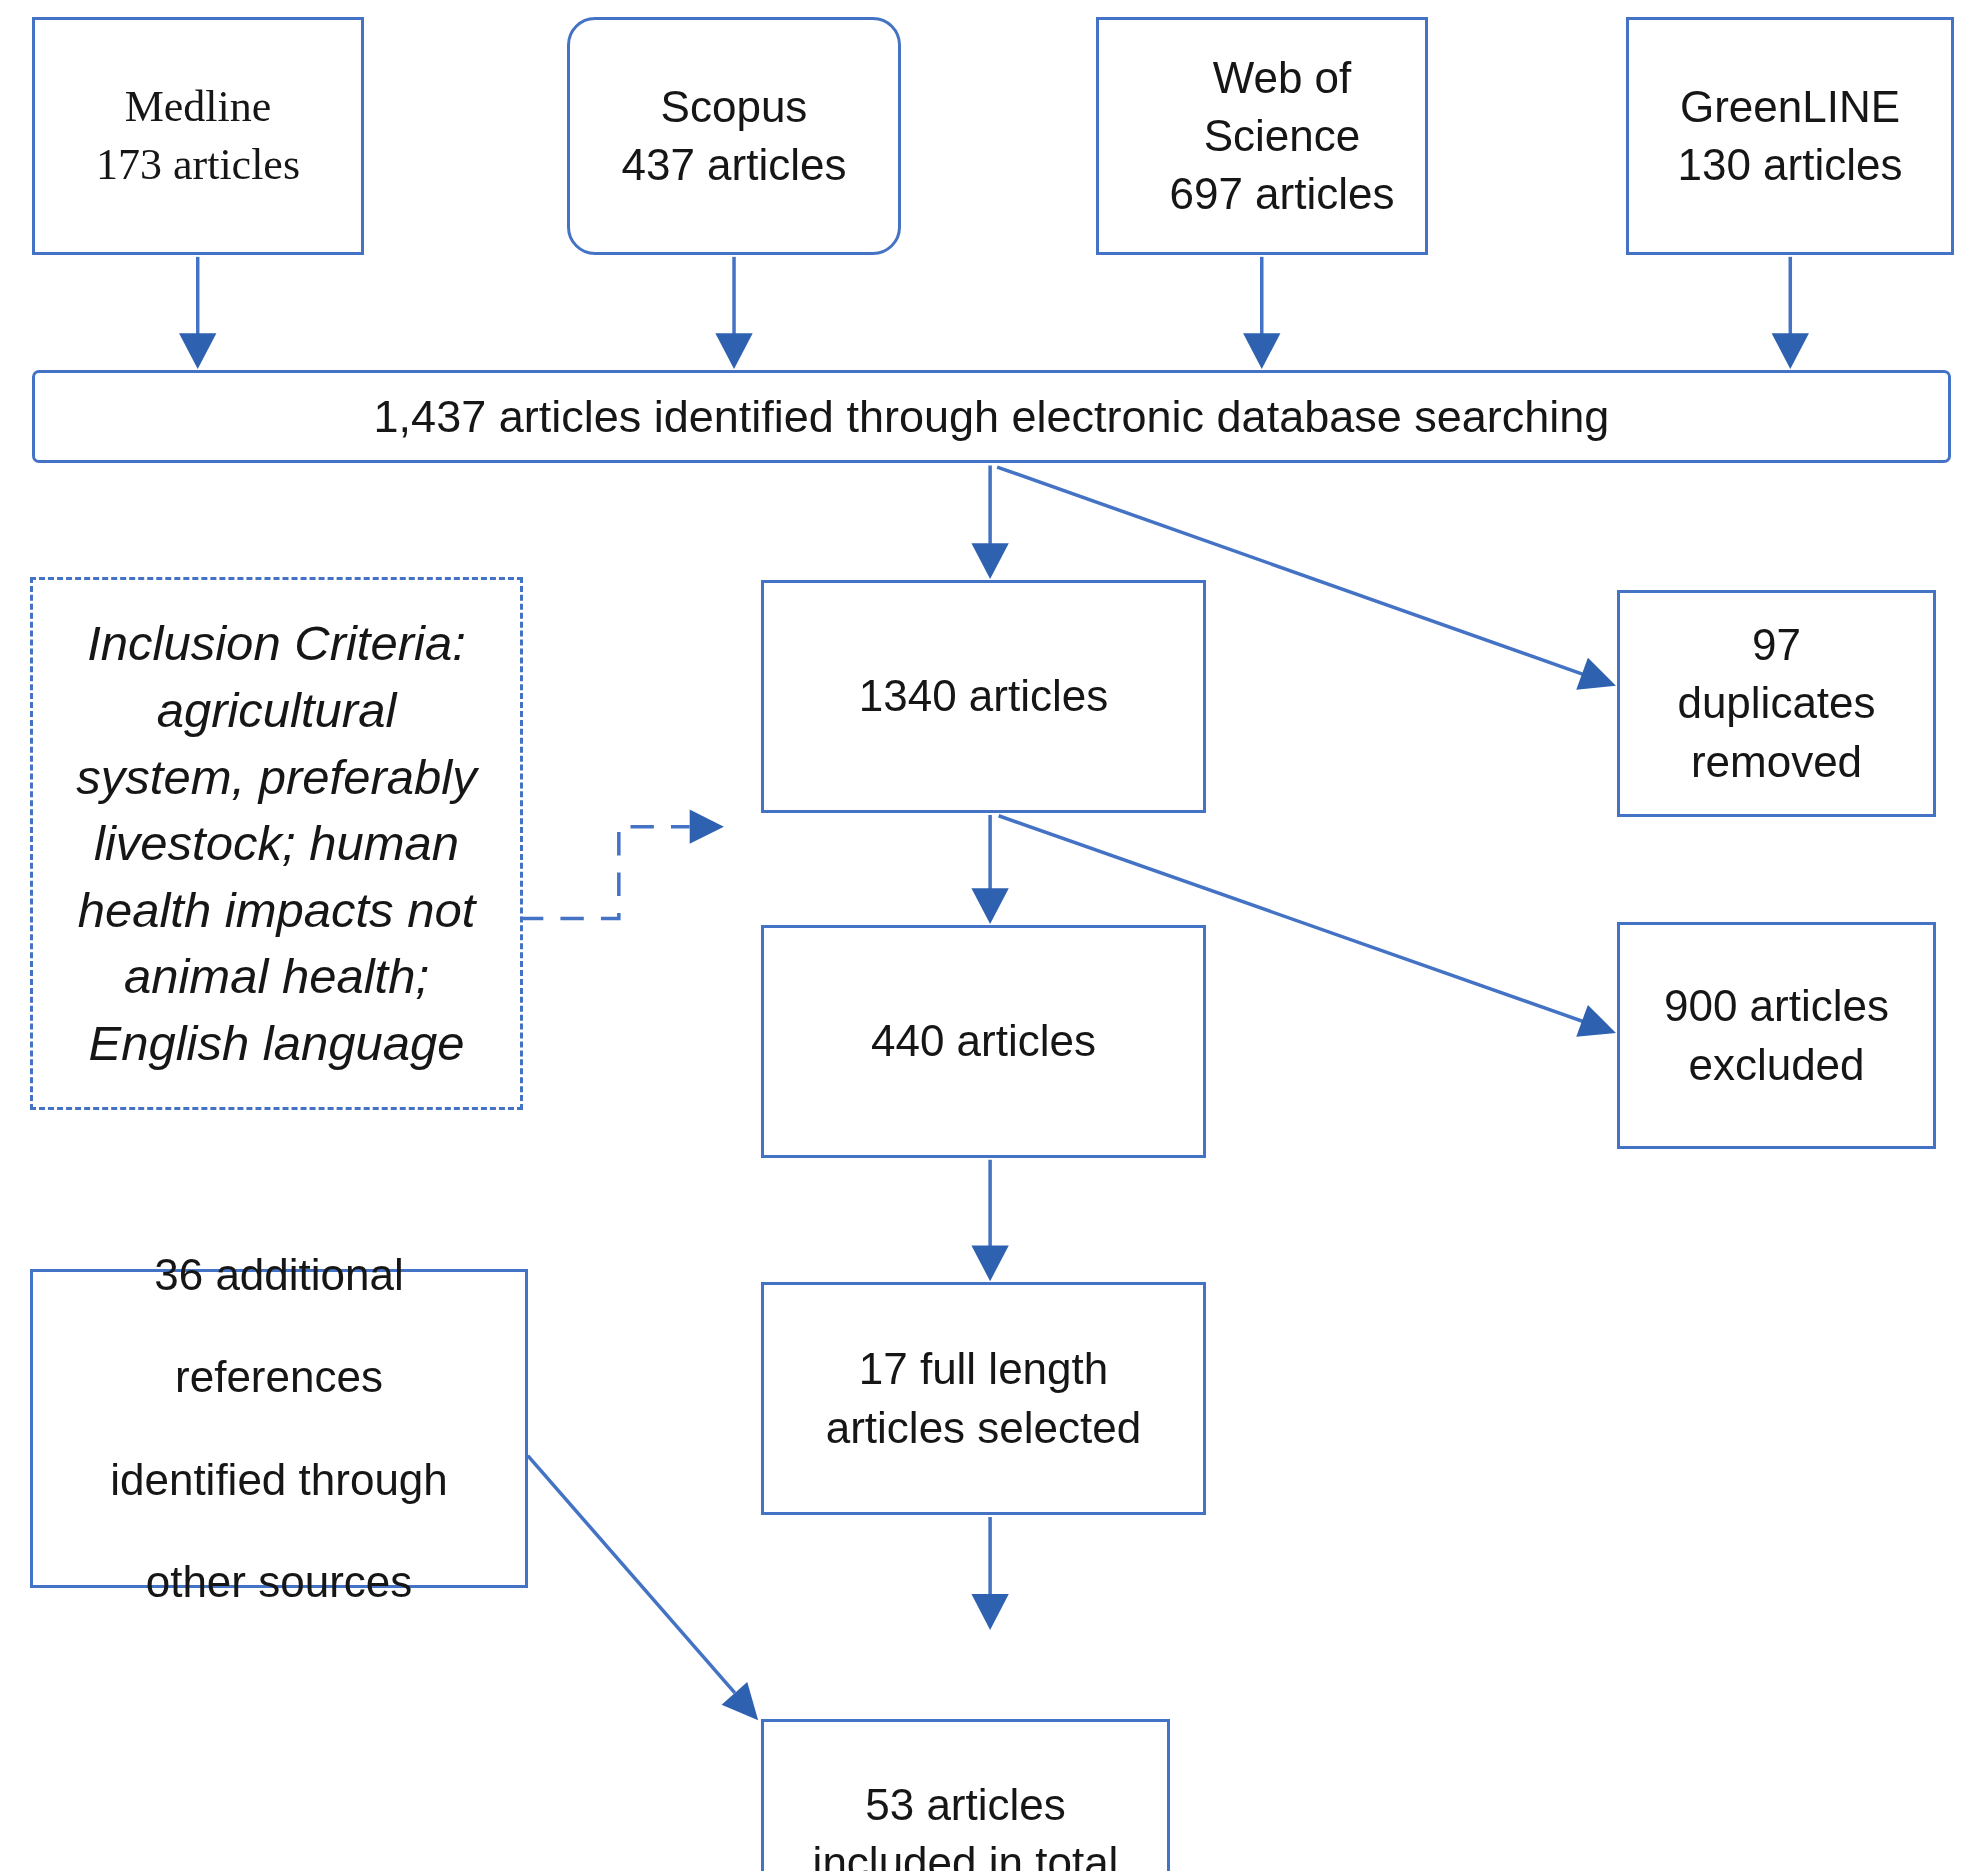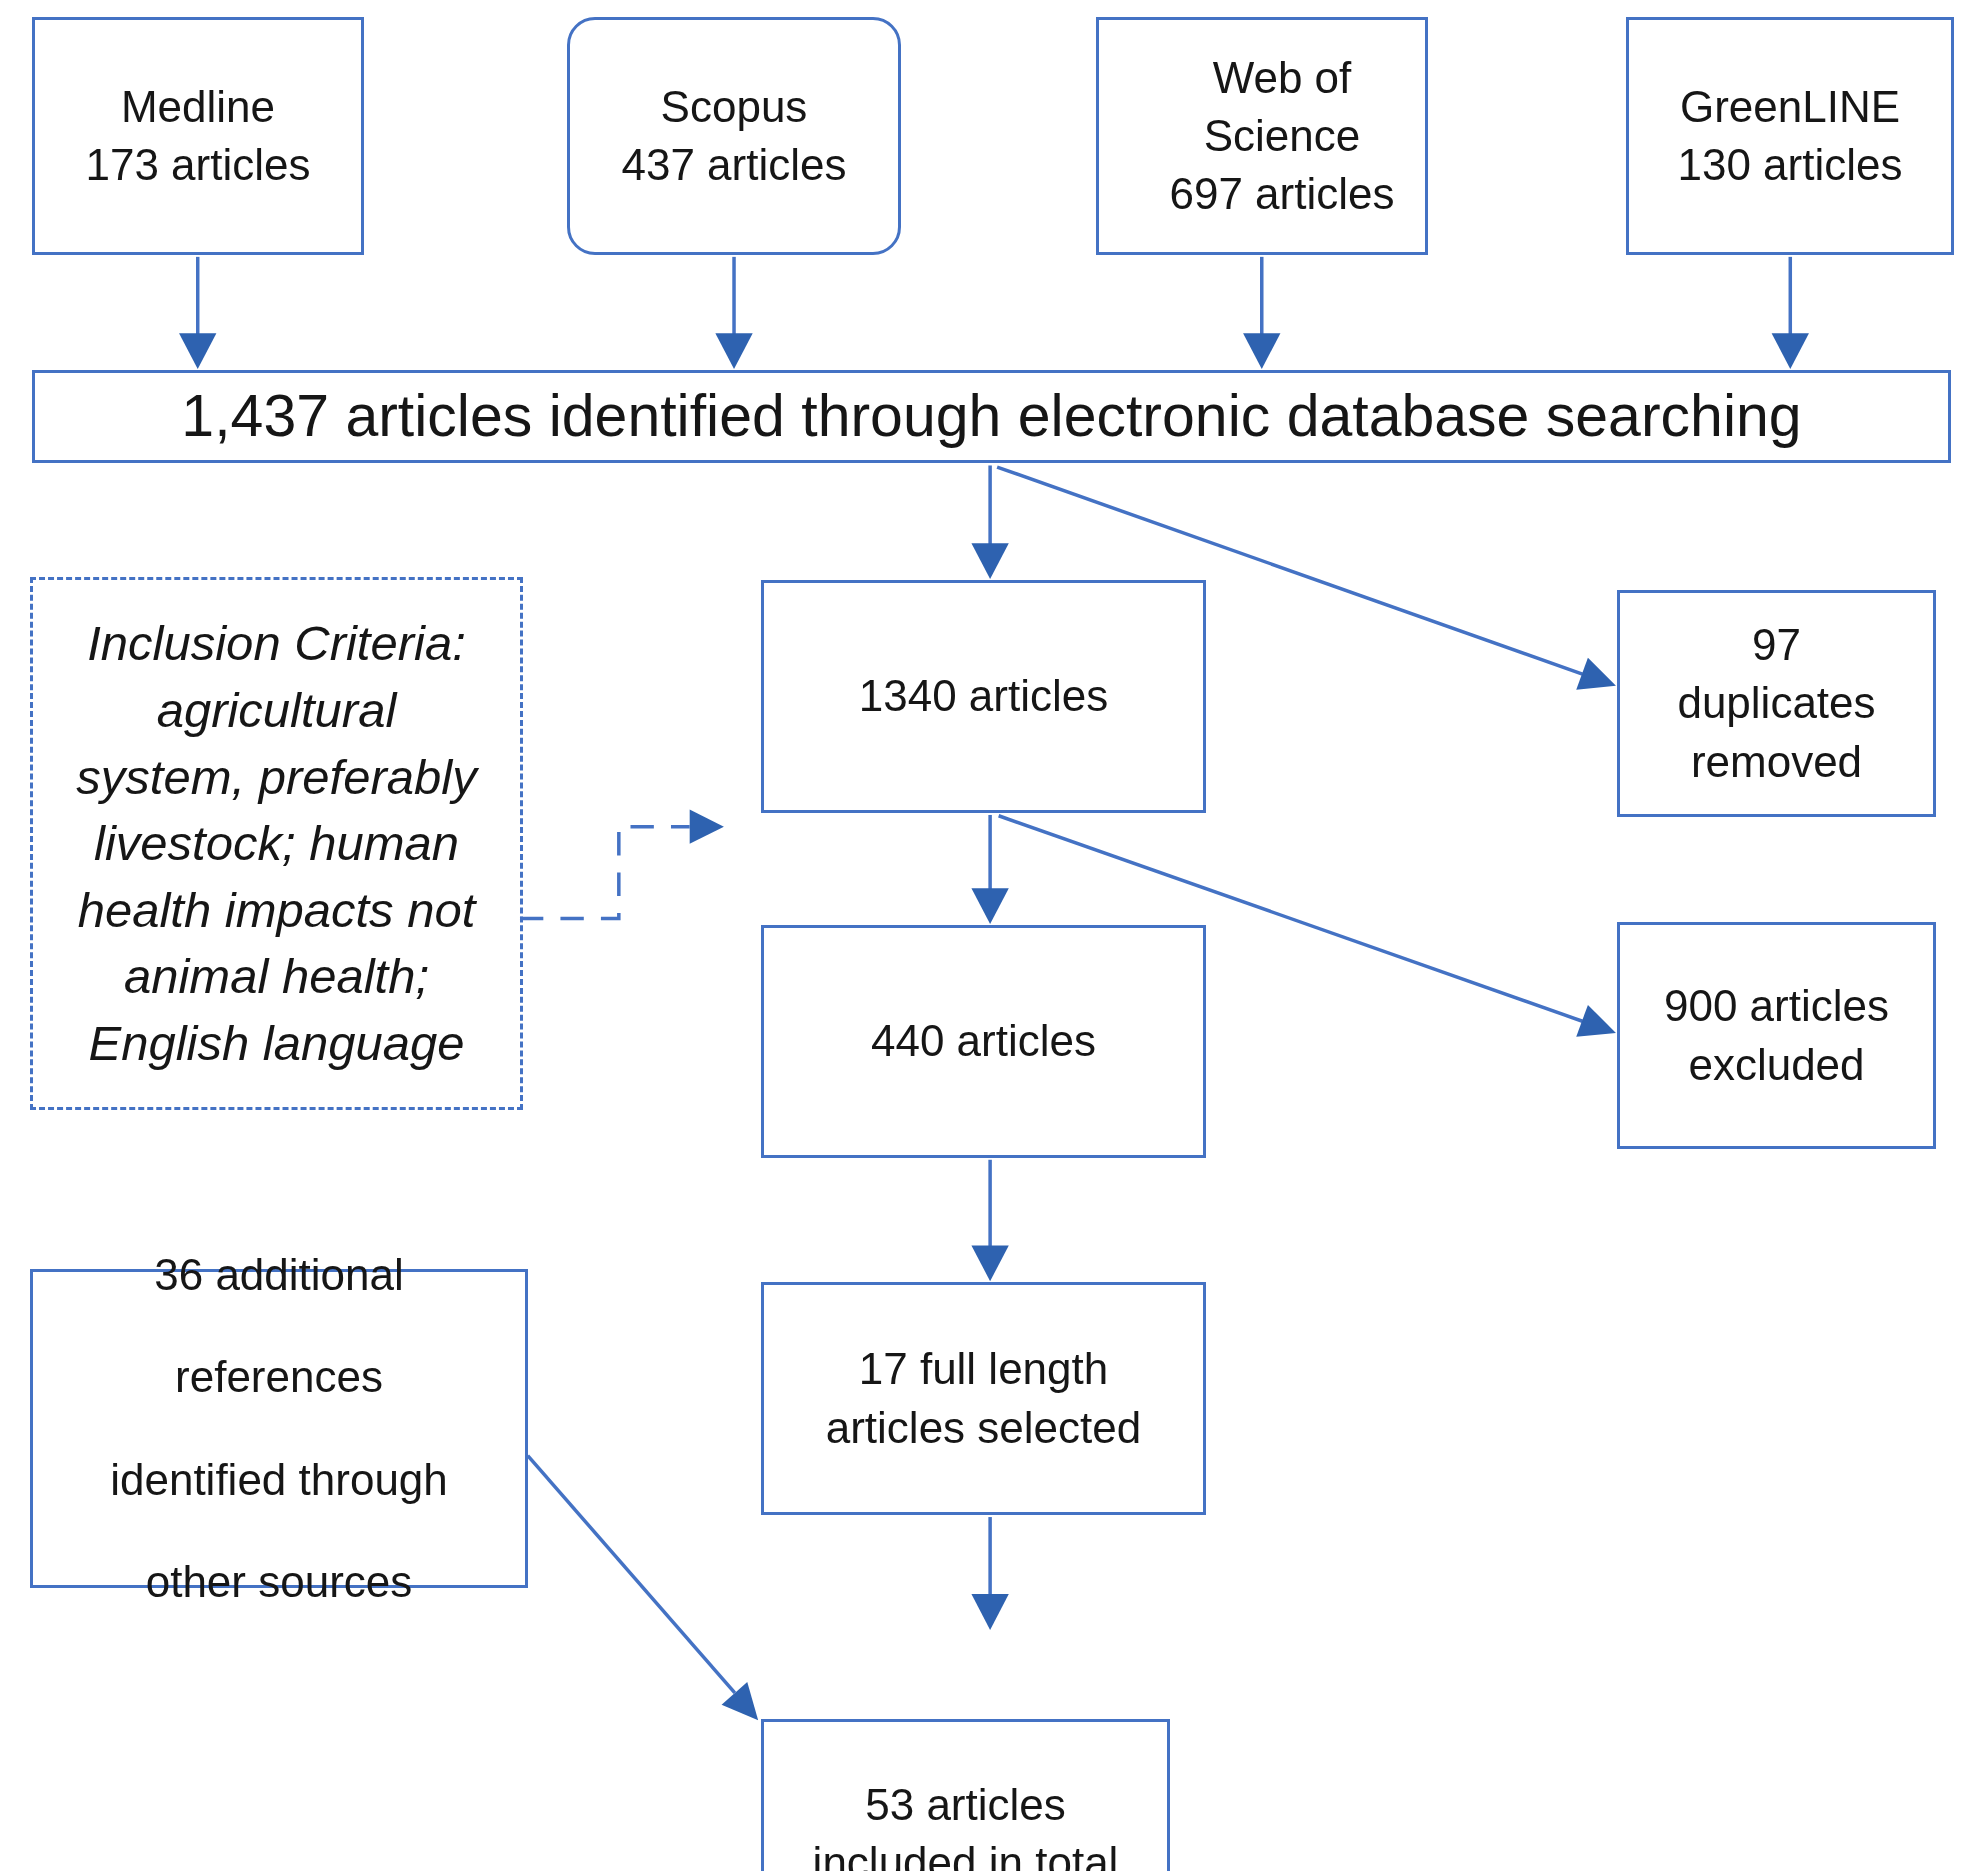--- a/index.html
+++ b/index.html
@@ -38,21 +38,21 @@
     border: 3.1px solid var(--accent);
     background: #ffffff;
     display: flex;
     flex-direction: column;
     justify-content: center;
     align-items: center;
     text-align: center;
     font-size: 44px;
     line-height: 1.32;
   }
-  .box.banner { font-size: 59px; }
+  .box.banner { font-size: 45px; border-radius: 7px; }
   .box.note {
     border-style: dashed;
     font-style: italic;
     font-size: 49px;
     line-height: 1.36;
     background: transparent;
   }
   .label-line { display: block; white-space: nowrap; }
 </style>
 </head>
@@ -92,21 +92,21 @@
     <line class="arrow-line" x1="1272" y1="1490" x2="1272" y2="1602"></line>
     <polygon class="arrow-head" points="1272,1646 1248,1600 1296,1600"></polygon>
 
     <line class="arrow-line" x1="1272" y1="1949" x2="1272" y2="2050"></line>
     <polygon class="arrow-head" points="1272,2094 1248,2048 1296,2048"></polygon>
 
     <line class="arrow-line" x1="678" y1="1870" x2="944" y2="2175"></line>
     <polygon class="arrow-head" points="974,2210 927,2190 960,2161"></polygon>
   </svg>
 
-  <div class="box" style="left:32px; top:17px; width:332px; height:238px;">
+  <div class="box" style="left:32px; top:17px; width:332px; height:238px;font-family:Liberation Serif, serif;">
     <span class="label-line">Medline</span>
     <span class="label-line">173 articles</span>
   </div>
 
   <div class="box" style="left:567px; top:17px; width:334px; height:238px;border-radius:28px;">
     <span class="label-line">Scopus</span>
     <span class="label-line">437 articles</span>
   </div>
 
   <div class="box" style="left:1096px; top:17px; width:332px; height:238px;padding-left:40px;">

